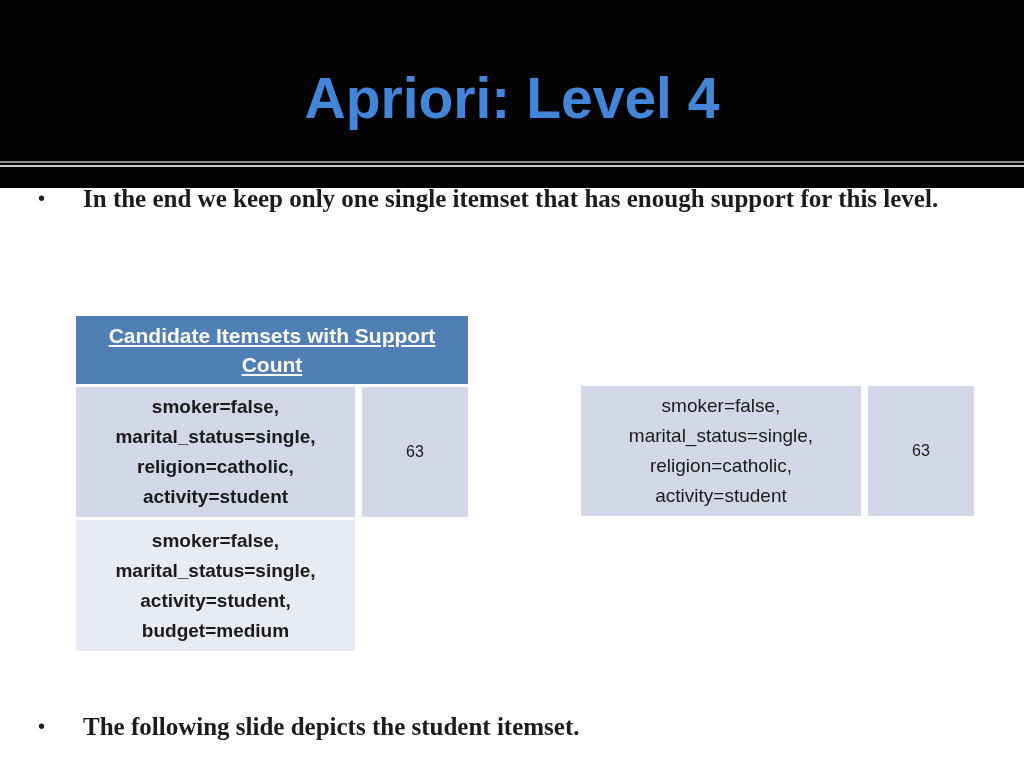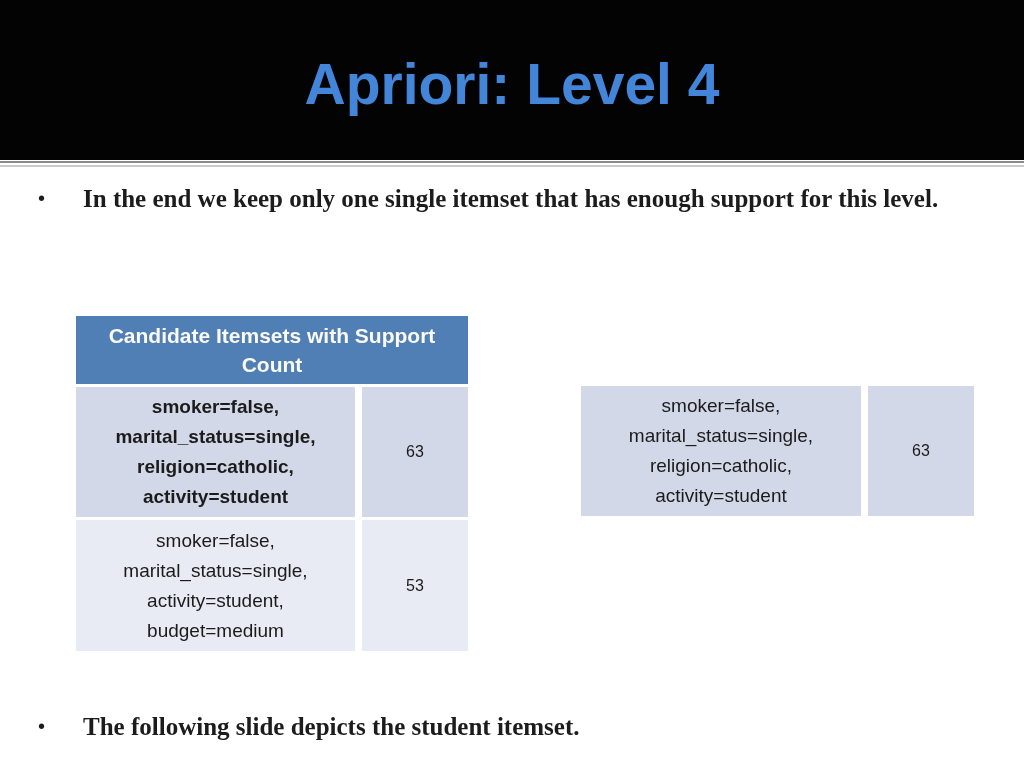--- a/index.html
+++ b/index.html
@@ -7,21 +7,21 @@
     width: 1024px; height: 768px;
     background: #ffffff;
     font-family: "Liberation Sans", sans-serif;
     overflow: hidden;
   }
   .slide { position: relative; width: 1024px; height: 768px; background: #ffffff; }
 
   
   .title-band {
     position: absolute; left: 0; top: 0;
-    width: 1024px; height: 160px;
+    width: 1024px; height: 188px;
     background: #030303;
     display: flex; align-items: center; justify-content: center;
   }
   .slide-title {
     color: #4285d9;
     font-size: 57px;
     font-weight: bold;
     letter-spacing: 0px;
     margin-top: 8px;
     text-align: center;
@@ -61,20 +61,21 @@
   .pp-table .t-header {
     background: #507fb6;
     color: #fbfaf4;
     font-weight: bold;
     font-size: 21px;
     line-height: 29px;
     text-align: center;
     display: flex; align-items: center; justify-content: center;
     padding: 12px 14px;
     box-sizing: border-box;
+    text-decoration: underline;
   }
   .pp-table .t-row {
     display: flex;
     margin-top: 3px;
     gap: 7px;
   }
   .pp-table .cell {
     display: flex; align-items: center; justify-content: center;
     text-align: center;
     box-sizing: border-box;
@@ -88,21 +89,21 @@
   .pp-table .cell.support { font-size: 16px; }
   .cell.bold { font-weight: bold; }
   .bg-dark { background: #d3d8e8; }
   .bg-light { background: #e9ebf4; }
 
   #candidate-table { left: 76px; top: 316px; width: 392px; }
   #candidate-table .t-header { width: 392px; height: 68px; }
   #candidate-table .cell.itemset { width: 279px; }
   #candidate-table .cell.support { flex: 1; }
   #candidate-table .row1 { height: 130px; }
-  #candidate-table .row2 { height: 131px; }
+  #candidate-table .row2 { height: 131px; font-weight: bold; }
 
   #level4-table { left: 581px; top: 383px; width: 393px; }
   #level4-table .t-header { width: 393px; height: 72px; }
   #level4-table .cell.itemset { width: 280px; }
   #level4-table .cell.support { flex: 1; }
   #level4-table .row1 { height: 130px; }
 </style>
 </head>
 <body>
 
@@ -120,21 +121,20 @@
   </div>
 
   <div class="pp-table" id="candidate-table">
     <div class="t-header">Candidate Itemsets with Support Count</div>
     <div class="t-row row1">
       <div class="cell itemset bold bg-dark">smoker=false, marital_status=single, religion=catholic, activity=student</div>
       <div class="cell support bg-dark">63</div>
     </div>
     <div class="t-row row2">
       <div class="cell itemset bg-light">smoker=false, marital_status=single, activity=student, budget=medium</div>
-      <div class="cell support bg-light">53</div>
     </div>
   </div>
 
   <div class="pp-table" id="level4-table">
     <div class="t-row row1">
       <div class="cell itemset bg-dark">smoker=false, marital_status=single, religion=catholic, activity=student</div>
       <div class="cell support bg-dark">63</div>
     </div>
   </div>
 

